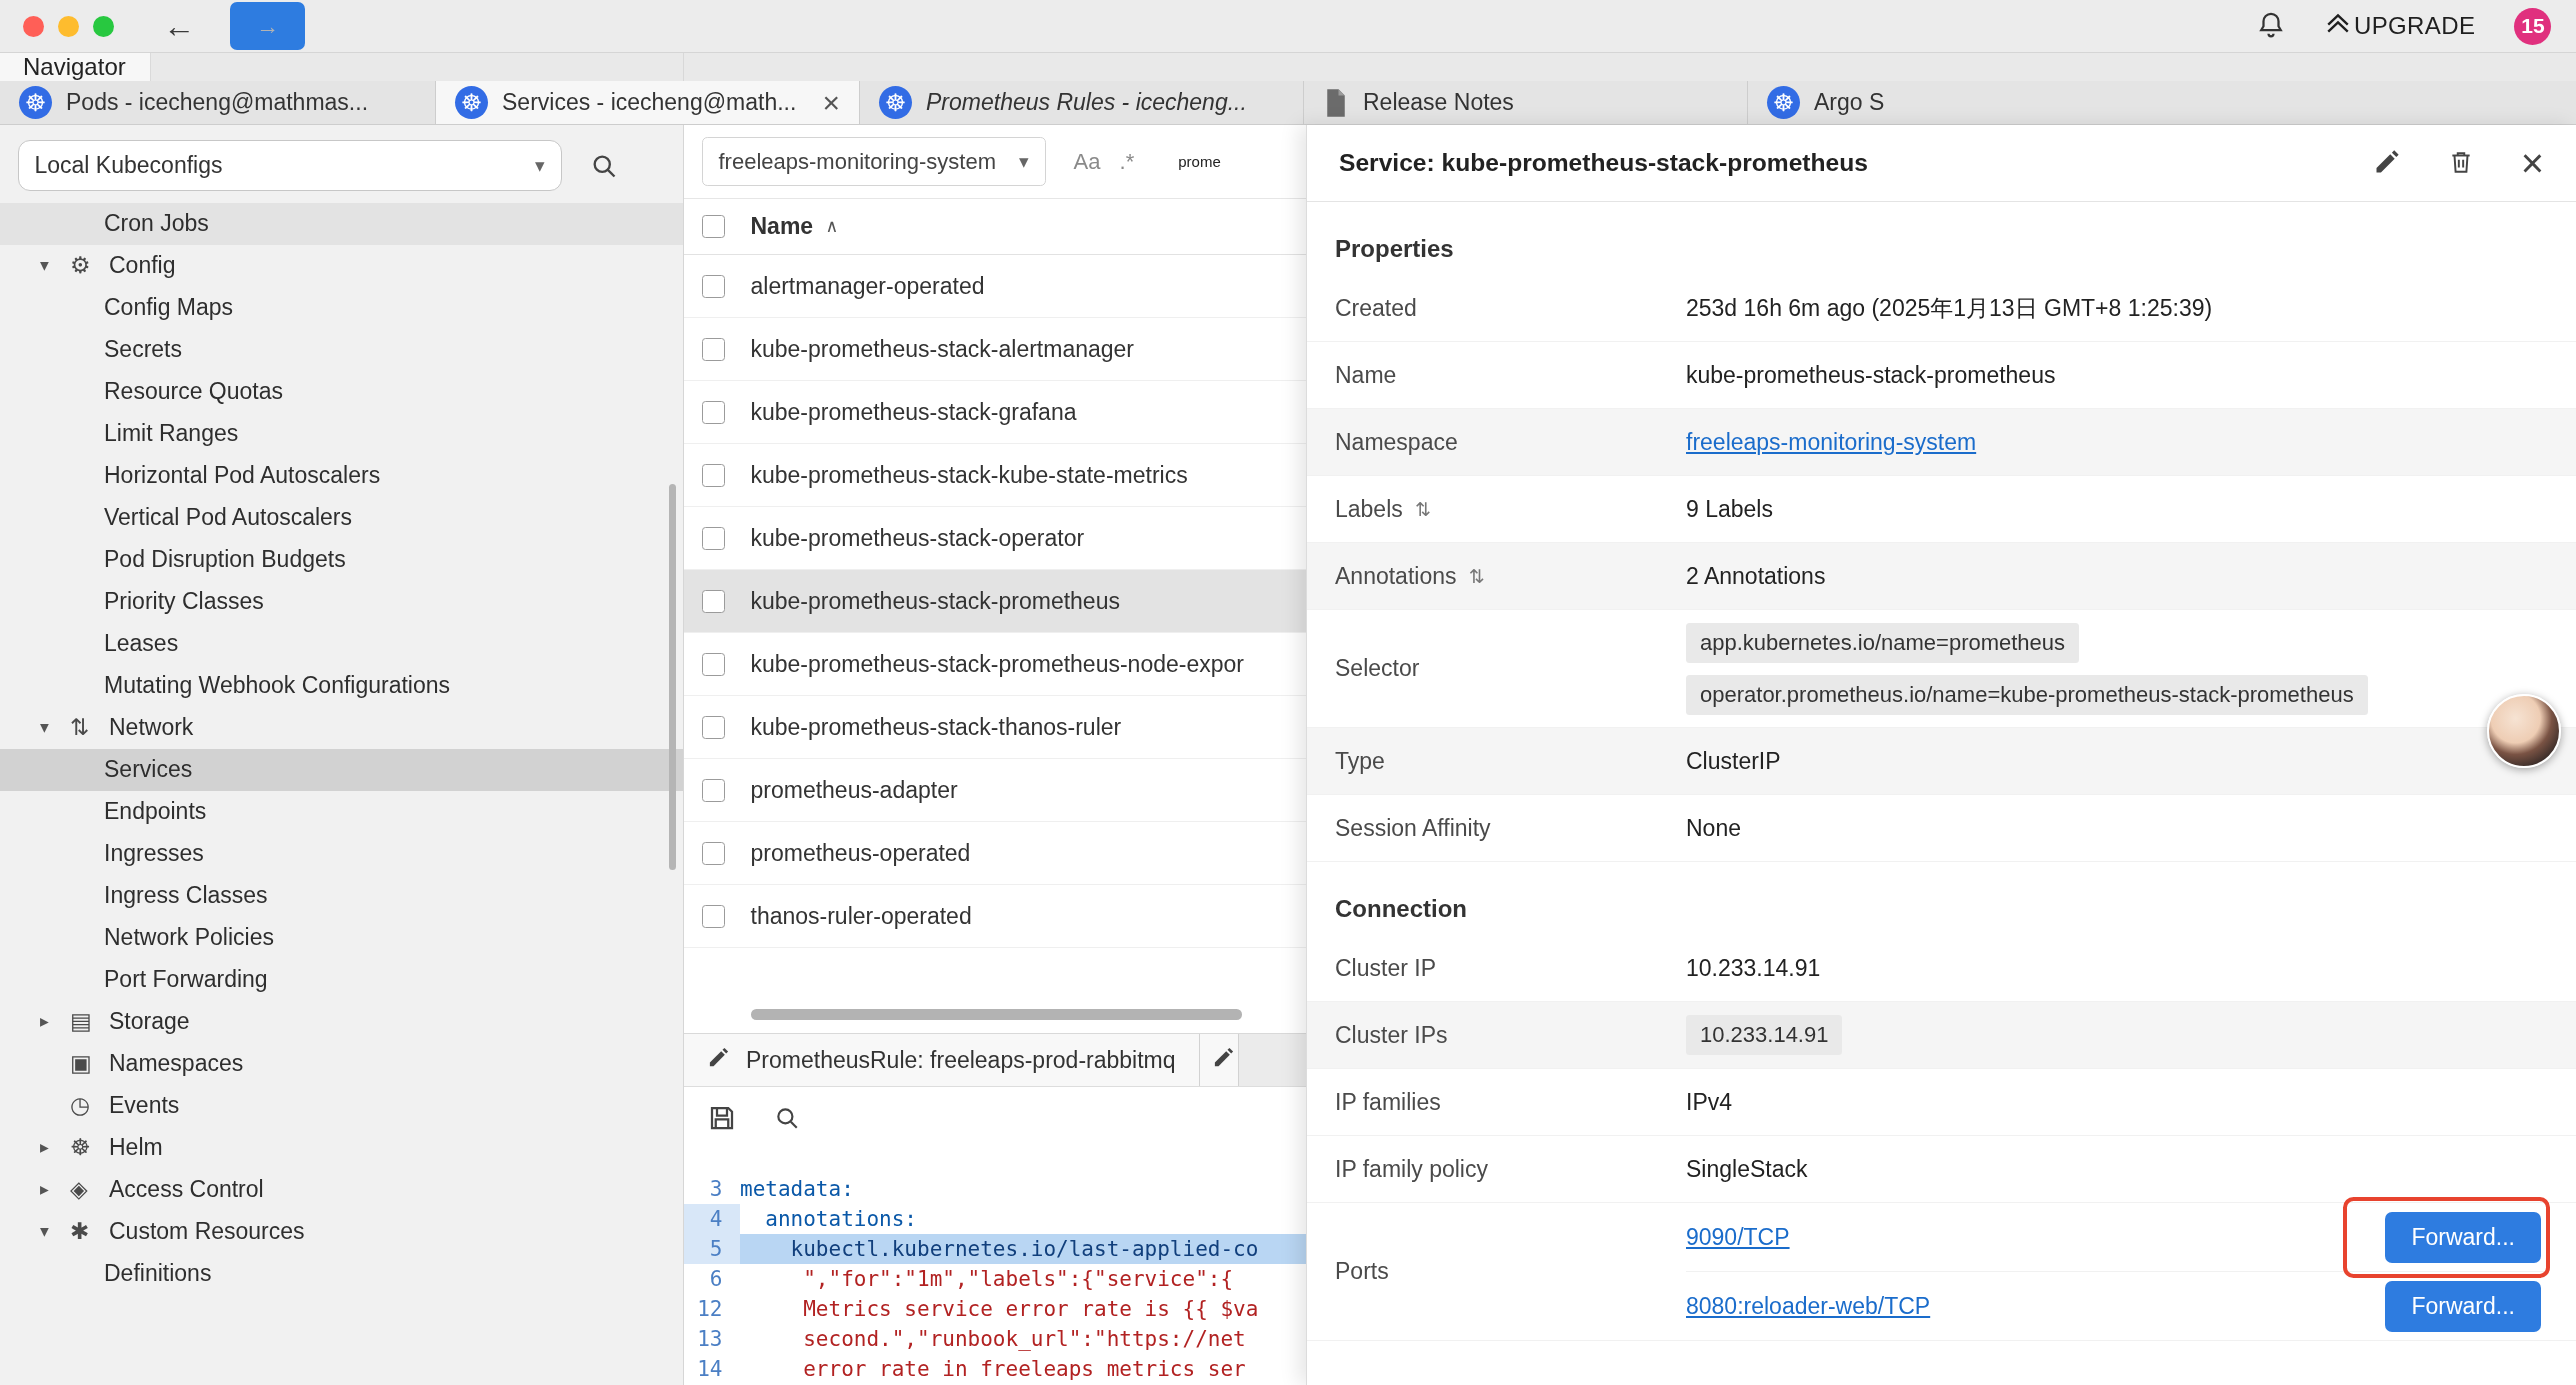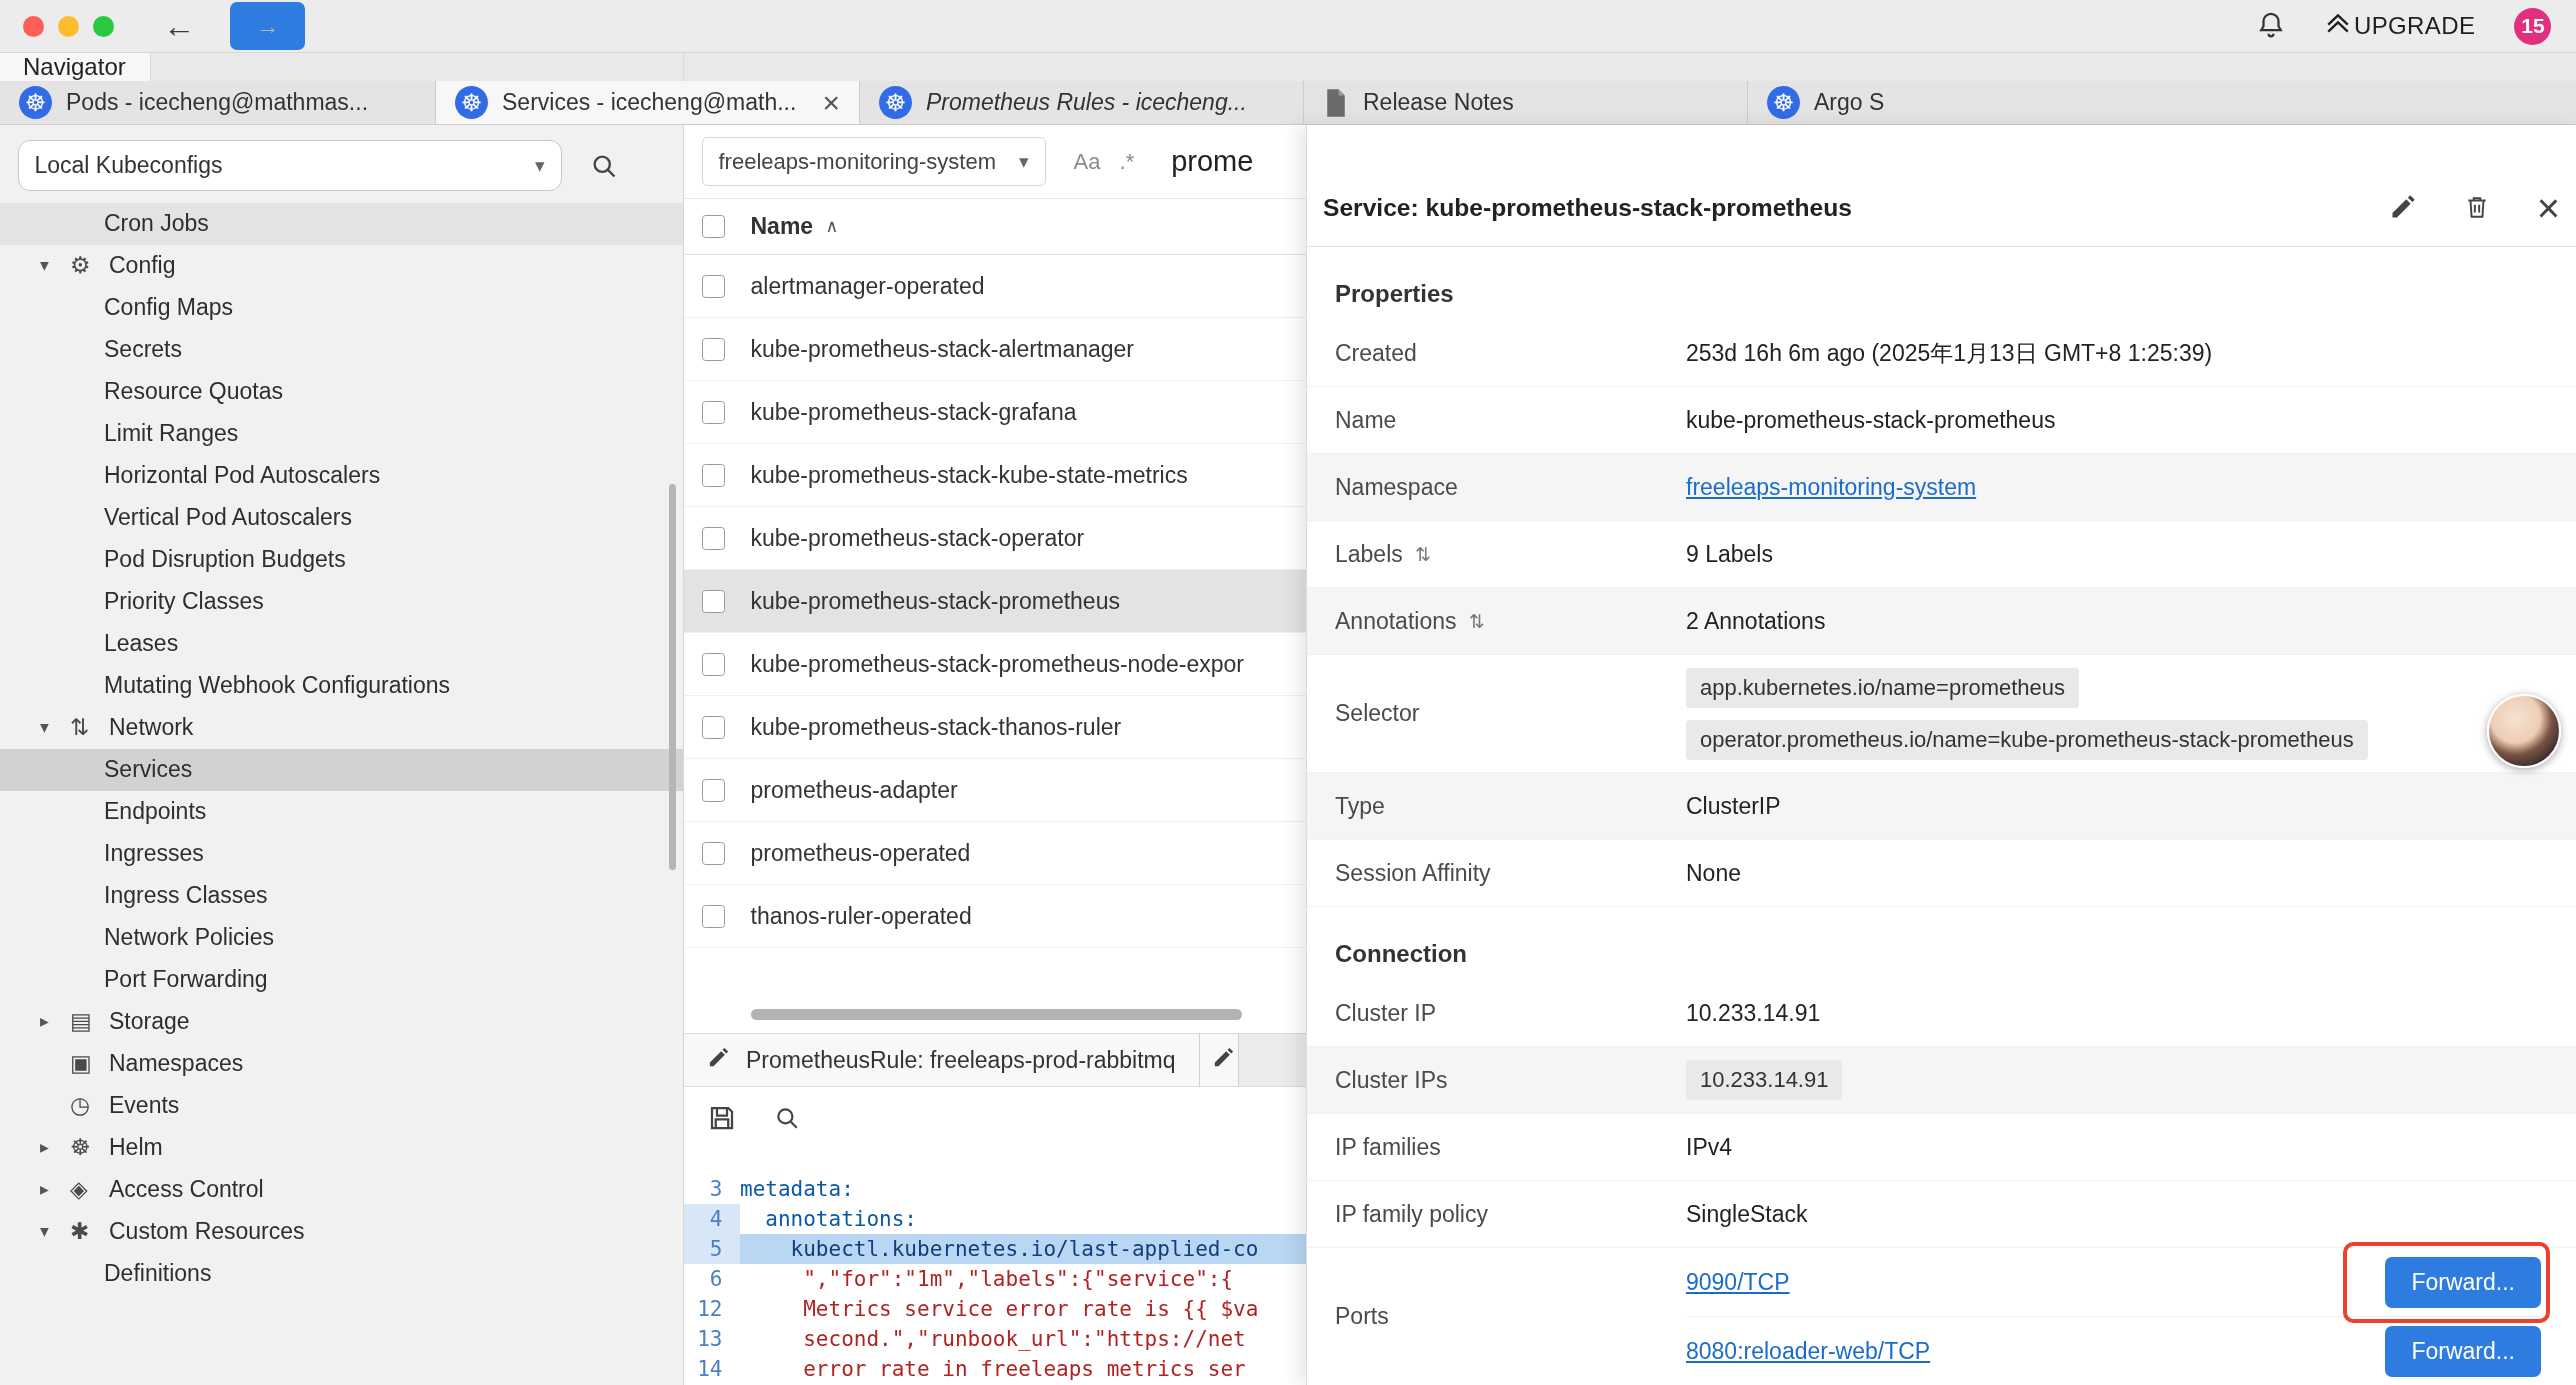--- a/index.html
+++ b/index.html
@@ -59,21 +59,21 @@
   .tw-icon{width:39px;color:#4a4a4a;font-size:23px;flex:none;}
   .vscroll{position:absolute;right:7px;top:359px;width:7px;height:386px;background:#b5b5b5;border-radius:3.5px;}
 
   
   .main{flex:1;position:relative;background:#fff;min-width:0;}
   .filter-row{position:absolute;left:0;top:0;right:0;height:74px;display:flex;align-items:center;
               padding-left:17.5px;border-bottom:0.9px solid #e6e6e6;box-sizing:border-box;}
   .ns-select{height:49px;min-width:333px;border:0.9px solid #d4d4d4;border-radius:5.3px;display:flex;
              align-items:center;justify-content:space-between;gap:23px;padding:0 16px;font-size:22px;color:#444;box-sizing:border-box;}
   .search-tokens{display:flex;align-items:center;gap:19px;margin-left:28px;font-size:22px;color:#8a8a8a;}
-  .search-input{border:none;outline:none;font-size:29px;color:#222;font-family:inherit;background:transparent;width:210px;margin-left:16px;}
+  .search-input{border:none;outline:none;font-size:15px;color:#222;font-family:inherit;background:transparent;width:210px;margin-left:23px;}
   .table-head{position:absolute;left:0;top:74px;right:0;height:56px;display:flex;align-items:center;
               padding-left:17.5px;border-bottom:0.9px solid #e2e2e2;box-sizing:border-box;font-weight:bold;font-size:23px;color:#333;}
   .cb{width:23px;height:23px;border:1.8px solid #9b9b9b;border-radius:3.5px;background:#fff;flex:none;box-sizing:border-box;}
   .col-name{margin-left:26px;}
   .sort-caret{margin-left:12.3px;color:#555;font-size:17.5px;font-weight:normal;}
   .rows{position:absolute;left:0;top:130px;right:0;}
   .trow{height:63px;display:flex;align-items:center;padding-left:17.5px;border-bottom:0.9px solid #efefef;
         font-size:23px;color:#333;box-sizing:border-box;white-space:nowrap;}
   .trow .rname{margin-left:26px;}
   .trow.sel{background:#e3e3e3;}
@@ -91,22 +91,22 @@
   .gut{width:56px;flex:none;text-align:right;padding-right:17.5px;color:#4b7fc4;box-sizing:border-box;}
   .gut.ghl{background:#d8e7f8;}
   .code{white-space:pre;}
   .code.key{color:#0a58a8;}
   .code.string{color:#b22222;}
   .crow.hlrow .code{background:#b9d6f3;color:#113f7c;flex:1;}
 
   
   .drawer{position:absolute;top:0;left:1306px;right:0;bottom:0;background:#fff;border-left:0.9px solid #dcdcdc;
           box-shadow:-7px 0 19px rgba(0,0,0,.10);display:flex;flex-direction:column;box-sizing:border-box;}
-  .drawer-head{height:77px;flex:none;display:flex;align-items:center;padding:0 16px;
-               border-bottom:0.9px solid #e4e4e4;box-sizing:border-box;margin-top:45px;}
+  .drawer-head{height:77px;flex:none;display:flex;align-items:center;padding:0 32px;
+               border-bottom:0.9px solid #e4e4e4;box-sizing:border-box;}
   .drawer-title{font-size:24.6px;font-weight:bold;color:#222;}
   .dh-icons{margin-left:auto;display:flex;align-items:center;gap:47px;}
   .dh-close{font-size:40px;color:#444;line-height:1;}
   .drawer-body{flex:1;overflow:hidden;}
   .dsection-title{font-size:24px;font-weight:bold;color:#333;margin:33px 28px 12.3px;}
   .drow{display:flex;align-items:center;min-height:67px;padding:0 28px;border-bottom:0.9px solid #f1f1f1;
         font-size:23px;box-sizing:border-box;}
   .drow.striped{background:#f5f5f5;}
   .drow .lbl{width:351px;flex:none;color:#4a4a4a;display:flex;align-items:center;gap:12.3px;}
   .drow .val{flex:1;color:#222;min-width:0;}

